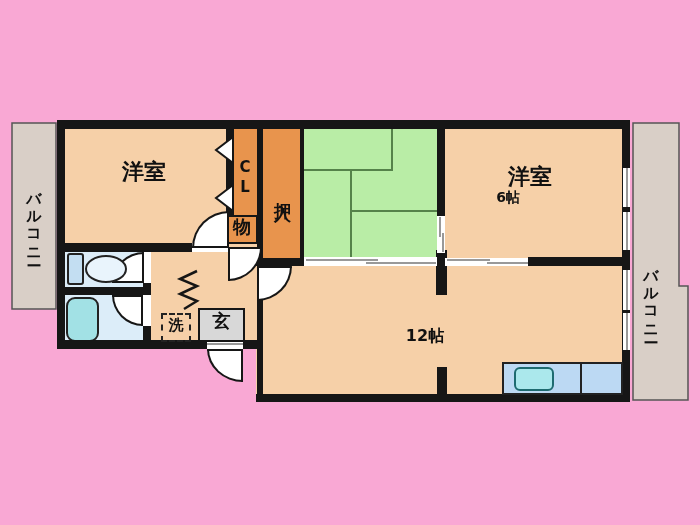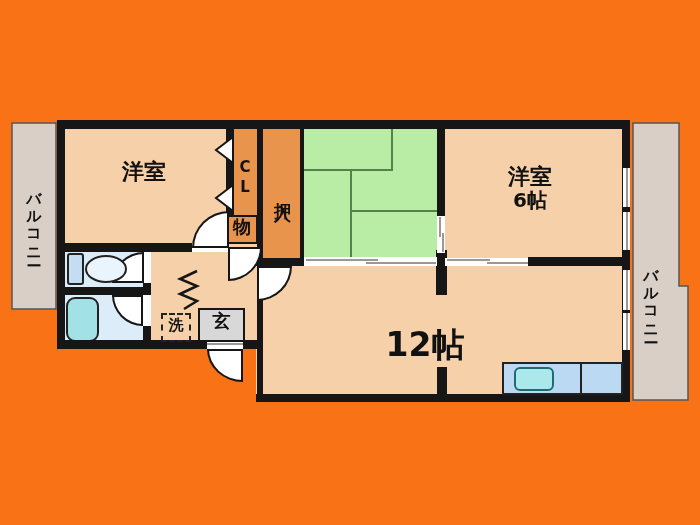--- a/index.html
+++ b/index.html
@@ -1,16 +1,16 @@
 <!DOCTYPE html>
 <html><head>
 <meta charset="utf-8">
 <style>
   html,body{margin:0;padding:0;background:#ffffff;}
-  #plan{position:relative;width:700px;height:525px;background:#f97316;overflow:hidden;
+  #plan{position:relative;width:700px;height:525px;background:#f9a8d4;overflow:hidden;
         font-family:"DejaVu Sans","Liberation Sans",sans-serif;color:#111;}
   .abs{position:absolute;box-sizing:border-box;}
   .floor{background:#f6d0a8;}
   .wall{background:#161616;}
   .closet{background:#e8944d;}
   .tatami{background:#b9eda6;}
   .tline{background:#55824a;}
   .wet{background:#dcedf9;}
   .whitegap{background:#ffffff;}
   .grayline{background:#999;}
@@ -109,22 +109,22 @@
   <svg width="700" height="525">
     <rect x="68" y="254" width="15" height="30" rx="2" fill="#c3def2" stroke="#222" stroke-width="2"></rect>
     <ellipse cx="106" cy="269" rx="20" ry="13" fill="#e9f4fc" stroke="#222" stroke-width="2"></ellipse>
     <polyline points="197,271 180,279 197,286 180,294 197,301 184,309" fill="none" stroke="#161616" stroke-width="2.5"></polyline>
     <polygon points="233,137 233,163 216,150" fill="#fff" stroke="#161616" stroke-width="2"></polygon>
     <polygon points="233,185 233,211 216,198" fill="#fff" stroke="#161616" stroke-width="2"></polygon>
   </svg>
 
   <div class="abs lbl" style="left:84px;top:160px;width:120px;font-size:22px;">洋室</div>
   <div class="abs lbl" style="left:470px;top:165px;width:120px;font-size:22px;">洋室</div>
-  <div class="abs lbl" style="left:470px;top:190px;width:120px;font-size:20px;">6帖</div>
-  <div class="abs lbl" style="left:365px;top:328px;width:120px;font-size:33px;">12帖</div>
+  <div class="abs lbl" style="left:448px;top:190px;width:120px;font-size:14px;">6帖</div>
+  <div class="abs lbl" style="left:365px;top:328px;width:120px;font-size:16px;">12帖</div>
   <div class="abs vert" style="left:236px;top:148px;height:60px;font-size:15px;">CL</div>
   <div class="abs vert" style="left:272px;top:158px;height:66px;font-size:17px;">押入</div>
   <div class="abs lbl" style="left:226px;top:218px;width:32px;font-size:18px;">物</div>
   <div class="abs lbl" style="left:198px;top:312px;width:47px;font-size:18px;">玄</div>
   <div class="abs lbl" style="left:162px;top:318px;width:28px;font-size:15px;">洗</div>
   <div class="abs vert" style="left:24px;top:160px;height:120px;font-size:15px;">バルコニー</div>
   <div class="abs vert" style="left:641px;top:225px;height:145px;font-size:15px;">バルコニー</div>
 
 </div>
 

